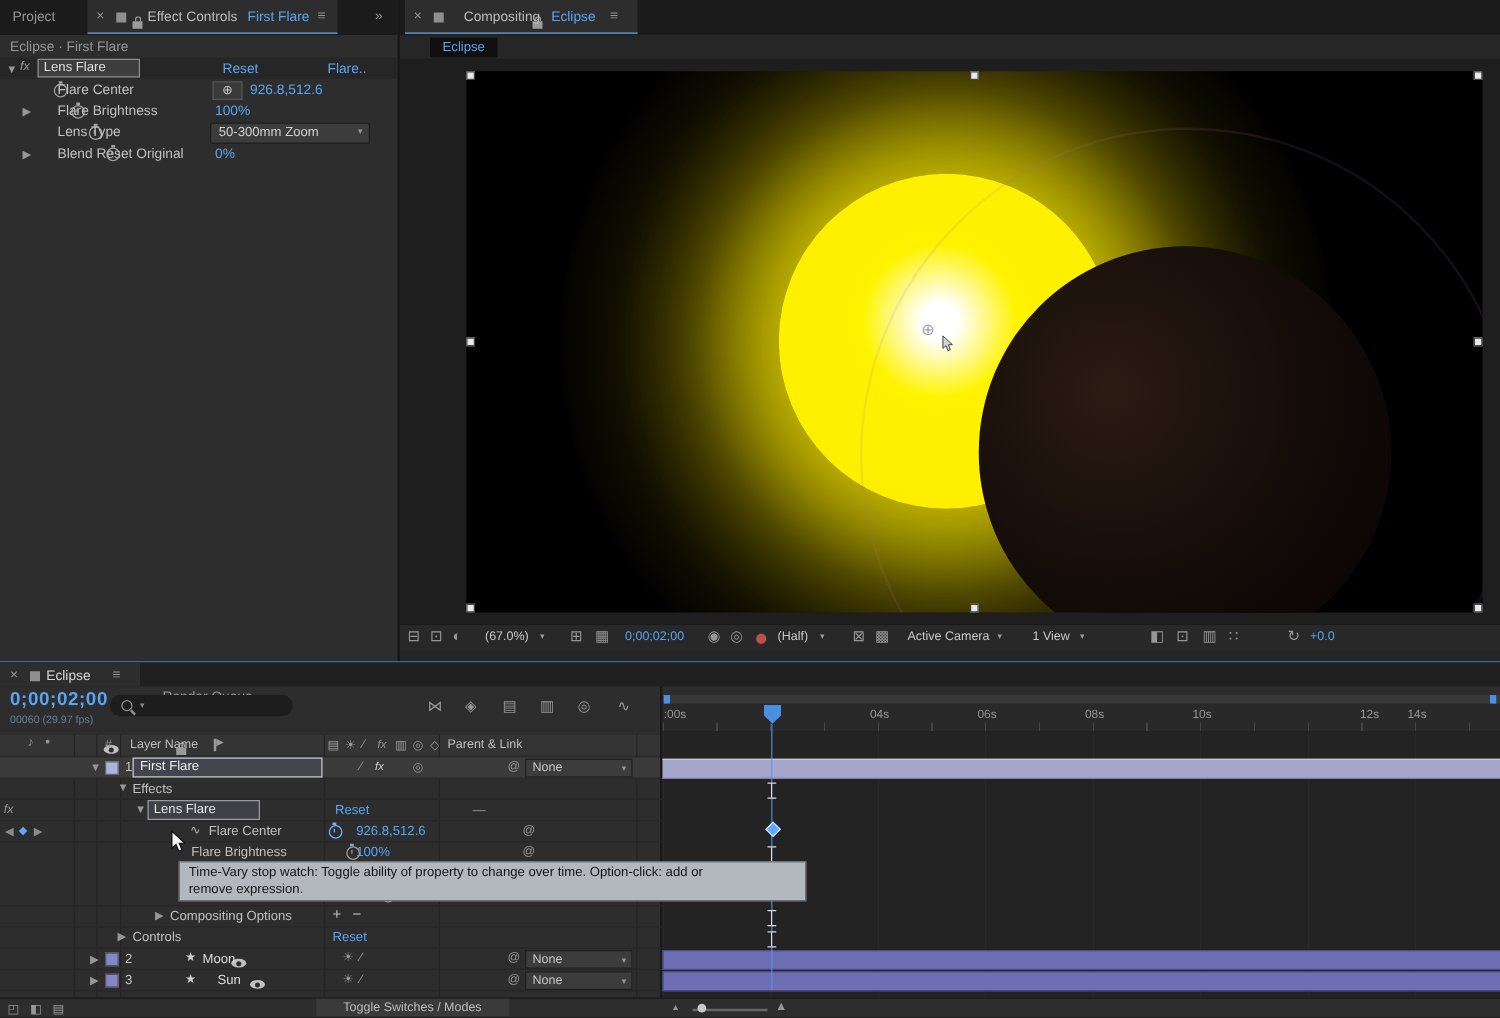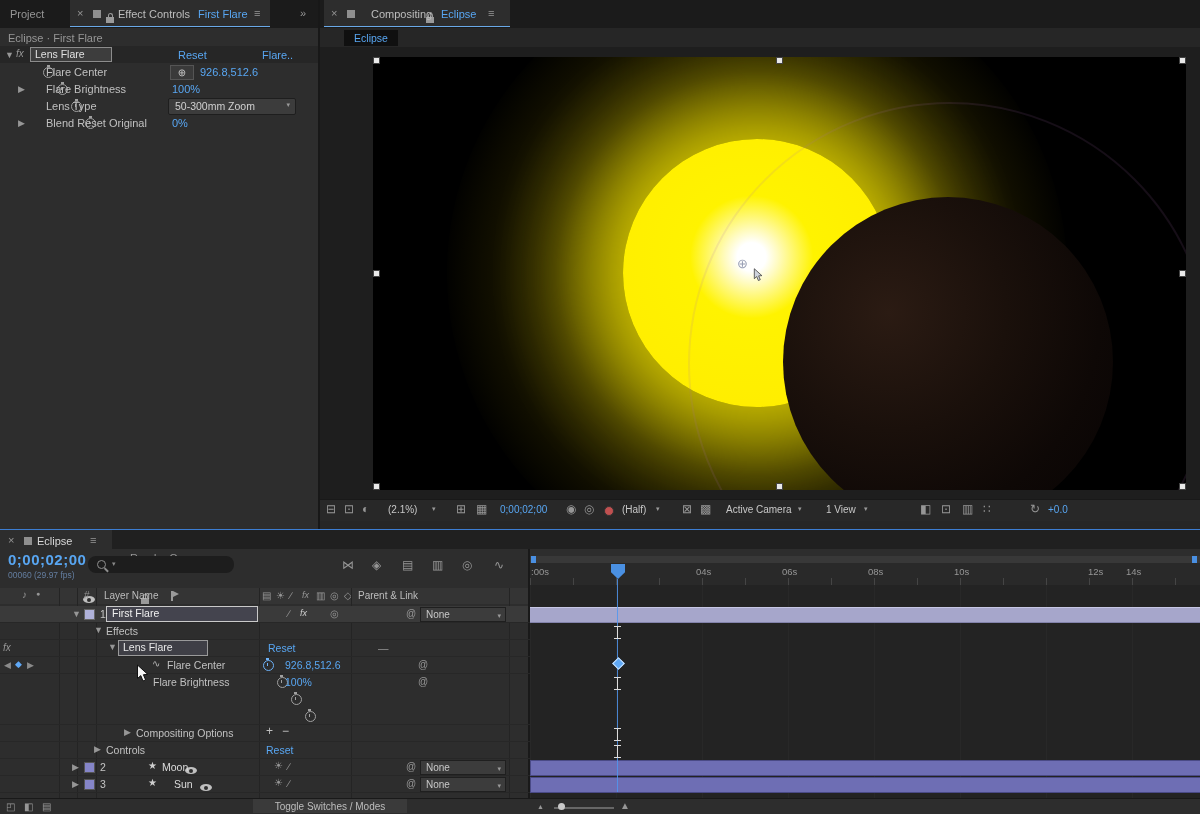--- a/index.html
+++ b/index.html
@@ -123,21 +123,21 @@
     <span class="handle" style="left:0;top:426px"></span>
     <span class="handle" style="left:403px;top:426px"></span>
     <span class="handle" style="left:806px;top:426px"></span>
   </div>
 
   
   <div class="a" style="left:320px;top:499px;width:880px;height:21px;background:#282828;border-top:1px solid #191919"></div>
   <span class="a dim t12" style="left:326px;top:502px">⊟</span>
   <span class="a dim t12" style="left:344px;top:502px">⊡</span>
   <span class="a dim t12" style="left:362px;top:502px">◐</span>
-  <span class="a t10" style="left:388px;top:504px;color:#c8c8c8">(2.1%)</span>
+  <span class="a t10" style="left:388px;top:504px;color:#c8c8c8">(67.0%)</span>
   <span class="a" style="left:432px;top:505px;font-size:7px;color:#9a9a9a">▾</span>
   <span class="a dim t12" style="left:456px;top: 502px">⊞</span>
   <span class="a dim t12" style="left:476px;top:502px">▦</span>
   <span class="a blue t10" style="left:500px;top:504px">0;00;02;00</span>
   <span class="a dim t12" style="left:566px;top:502px">◉</span>
   <span class="a dim t12" style="left:584px;top:502px">◎</span>
   <span class="a" style="left:604px;top:506px;width:8px;height:8px;border-radius:50%;background:#c05050;border:1px solid #333"></span>
   <span class="a t10" style="left:622px;top:504px;color:#c8c8c8">(Half)</span>
   <span class="a" style="left:656px;top:505px;font-size:7px;color:#9a9a9a">▾</span>
   <span class="a dim t12" style="left:682px;top:502px">⊠</span>
@@ -338,20 +338,24 @@
   <span class="a t105" style="left:174px;top:778px;color:#dcdcdc">Sun</span>
   <span class="a dim t10" style="left:274px;top:777px">☀</span>
   <span class="a dim t10" style="left:288px;top:778px">∕</span>
   <span class="a dim t10" style="left:406px;top:778px">@</span>
   <div class="nonebox" style="left:420px;top:777px">
     <span class="nb-t">None</span>
     <span class="caret">▾</span>
   </div>
 
   
+  <div class="a" style="left:143px;top:689px;width:486px;height:26px;background:#b2b8be;border:1px solid #6e6e6e;color:#141414;font-size:10.5px;padding:2px 7px;line-height:12.5px;z-index:50">
+    <div>Time-Vary stop watch: Toggle ability of property to change over time. Option-click: add or</div>
+    <div>remove expression.</div>
+  </div>
 
   
   <svg class="a" style="left:136px;top:664px;z-index:60" width="13" height="19" viewBox="0 0 13 19">
     <path d="M1.5 1 L1.5 14.5 L4.8 11.6 L7 17 L9.6 15.9 L7.4 10.7 L11.8 10.4 Z" fill="#f5f5f5" stroke="#111" stroke-width="1"></path>
   </svg>
 
   
   <div class="a" style="left:0;top:798px;width:1200px;height:16px;background:#2d2d2d;border-top:1px solid #191919"></div>
   <span class="a dim t10" style="left:6px;top:801px">◰</span>
   <span class="a dim t10" style="left:24px;top:801px">◧</span>

